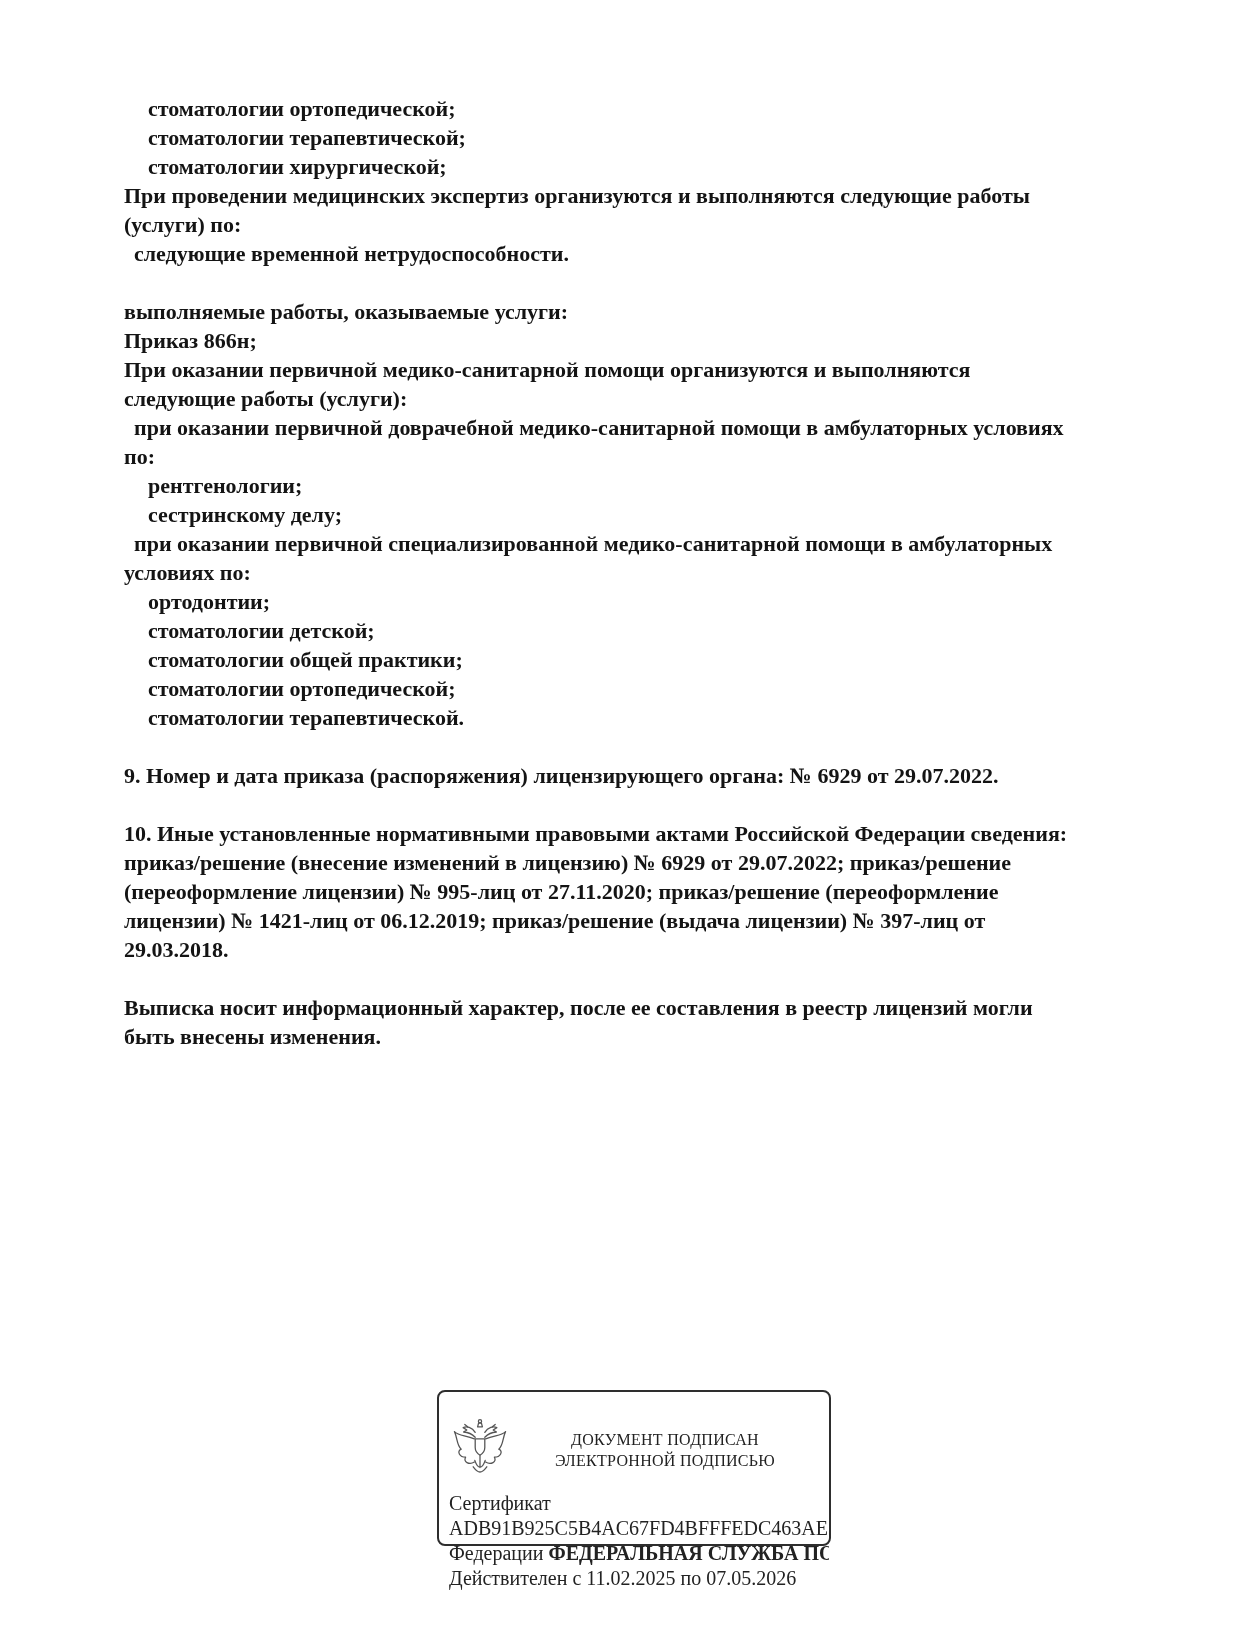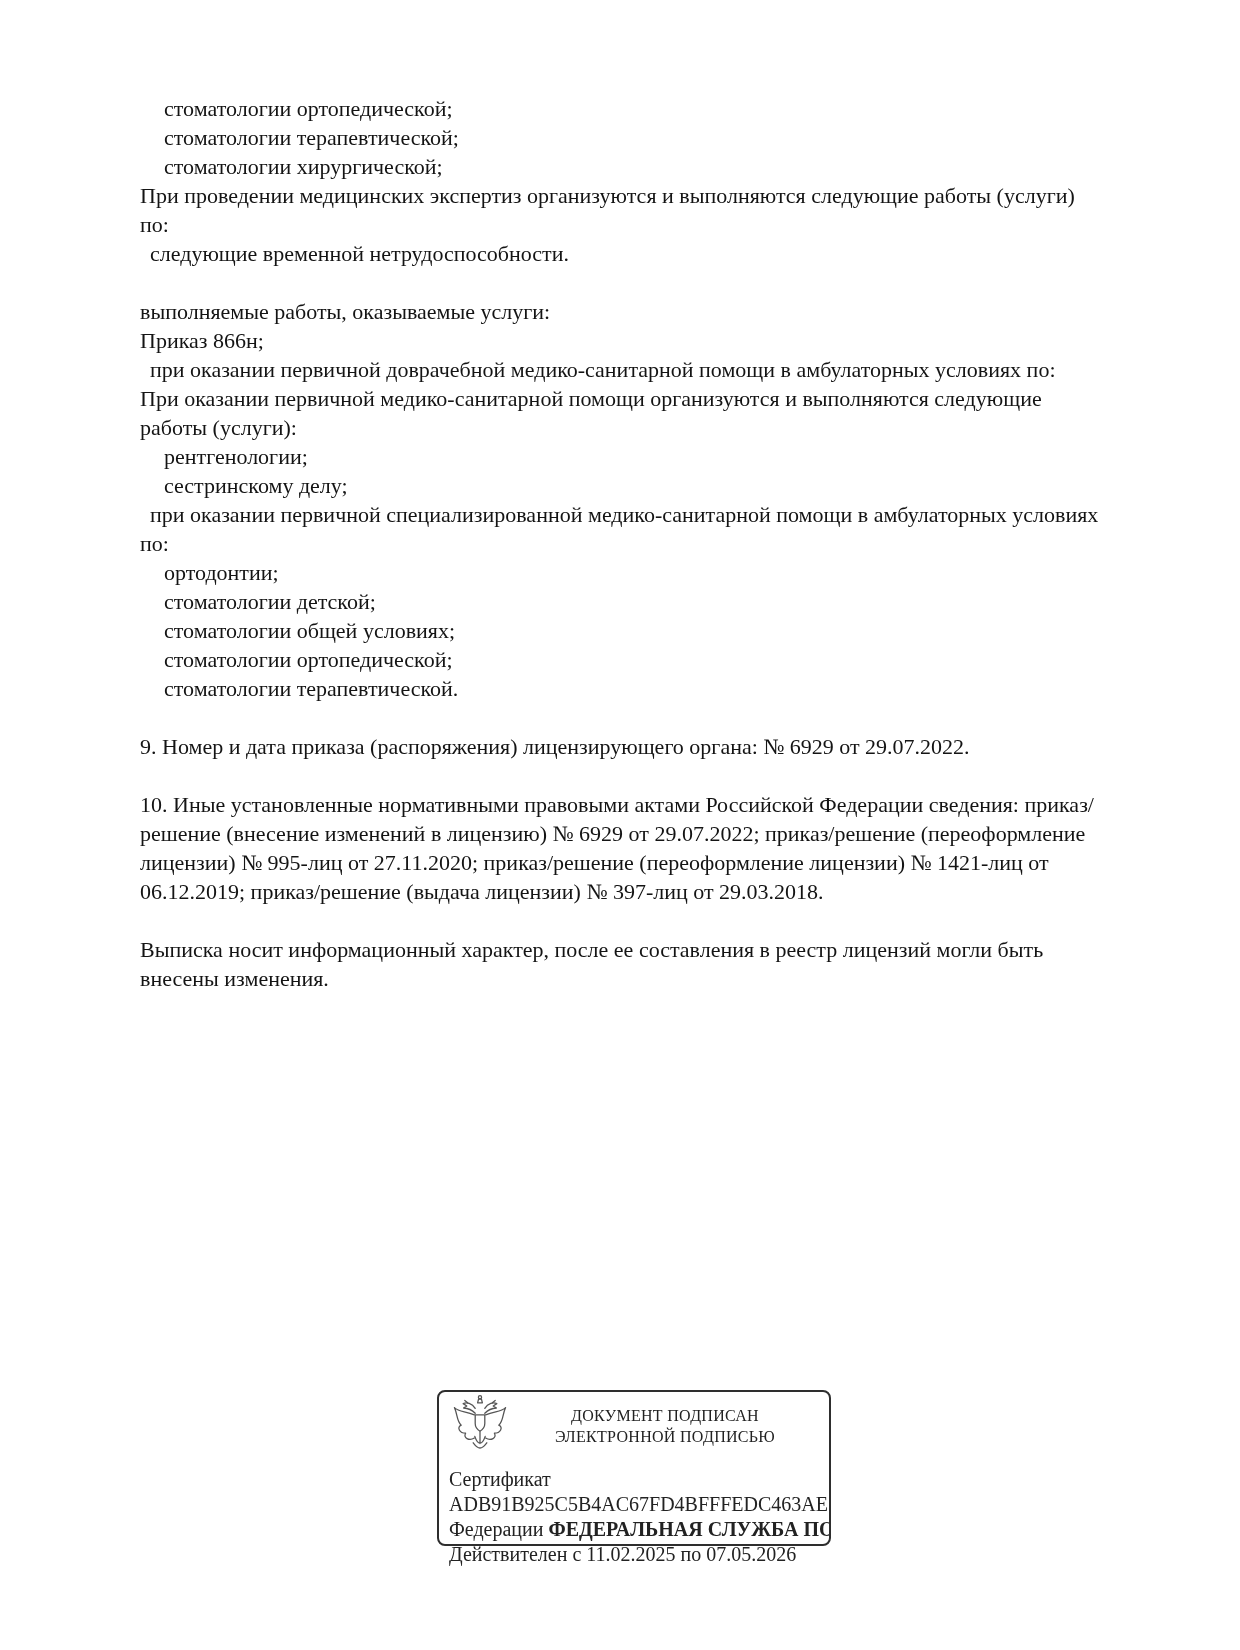--- a/index.html
+++ b/index.html
@@ -9,42 +9,43 @@
     height: 1650px;
     position: relative;
     font-family: "Liberation Serif", serif;
     color: #141414;
     overflow: hidden;
   }
 
   
   .doc-body {
     position: absolute;
-    left: 140px;
+    left: 124px;
     top: 94px;
     width: 962px;
     font-size: 22px;
     line-height: 29px;
+    font-weight: bold;
   }
   .doc-line { text-indent: 0; }
   .ind-1 { text-indent: 10px; }
   .ind-2 { text-indent: 24px; }
   .blank { height: 29px; }
 
   
   .stamp {
     position: absolute;
     left: 437px;
     top: 1390px;
     width: 394px;
     height: 156px;
     border: 2px solid #2e2e2e;
     border-radius: 8px;
     background: #ffffff;
-    padding: 0 10px 6px 10px;
+    padding: 24px 10px 6px 10px;
     color: #222222;
   }
   .stamp-top { display: flex; align-items: center; }
   .emblem {
     width: 62px;
     height: 68px;
     flex: 0 0 auto;
     display: flex;
     align-items: center;
     justify-content: center;
@@ -75,28 +76,28 @@
 
   <div class="doc-body">
       <p class="doc-line ind-2">стоматологии ортопедической;</p>
       <p class="doc-line ind-2">стоматологии терапевтической;</p>
       <p class="doc-line ind-2">стоматологии хирургической;</p>
       <p class="doc-line ind-0">При проведении медицинских экспертиз организуются и выполняются следующие работы (услуги) по:</p>
       <p class="doc-line ind-1">следующие временной нетрудоспособности.</p>
       <p class="doc-line ind-0 blank"></p>
       <p class="doc-line ind-0">выполняемые работы, оказываемые услуги:</p>
       <p class="doc-line ind-0">Приказ 866н;</p>
+      <p class="doc-line ind-0">При оказании первичной медико-санитарной помощи организуются и выполняются следующие работы (услуги):</p>
       <p class="doc-line ind-1">при оказании первичной доврачебной медико-санитарной помощи в амбулаторных условиях по:</p>
-      <p class="doc-line ind-0">При оказании первичной медико-санитарной помощи организуются и выполняются следующие работы (услуги):</p>
       <p class="doc-line ind-2">рентгенологии;</p>
       <p class="doc-line ind-2">сестринскому делу;</p>
       <p class="doc-line ind-1">при оказании первичной специализированной медико-санитарной помощи в амбулаторных условиях по:</p>
       <p class="doc-line ind-2">ортодонтии;</p>
       <p class="doc-line ind-2">стоматологии детской;</p>
-      <p class="doc-line ind-2">стоматологии общей условиях;</p>
+      <p class="doc-line ind-2">стоматологии общей практики;</p>
       <p class="doc-line ind-2">стоматологии ортопедической;</p>
       <p class="doc-line ind-2">стоматологии терапевтической.</p>
       <p class="doc-line ind-0 blank"></p>
       <p class="doc-line ind-0">9. Номер и дата приказа (распоряжения) лицензирующего органа: № 6929 от 29.07.2022.</p>
       <p class="doc-line ind-0 blank"></p>
       <p class="doc-line ind-0">10. Иные установленные нормативными правовыми актами Российской Федерации сведения: приказ/решение (внесение изменений в лицензию) № 6929 от 29.07.2022; приказ/решение (переоформление лицензии) № 995-лиц от 27.11.2020; приказ/решение (переоформление лицензии) № 1421-лиц от 06.12.2019; приказ/решение (выдача лицензии) № 397-лиц от 29.03.2018.</p>
       <p class="doc-line ind-0 blank"></p>
       <p class="doc-line ind-0">Выписка носит информационный характер, после ее составления в реестр лицензий могли быть внесены изменения.</p>
     </div>
 

